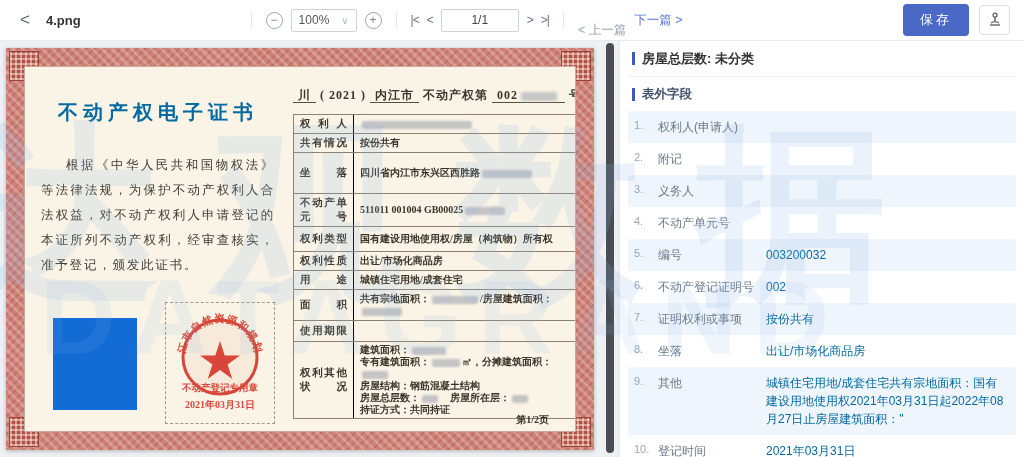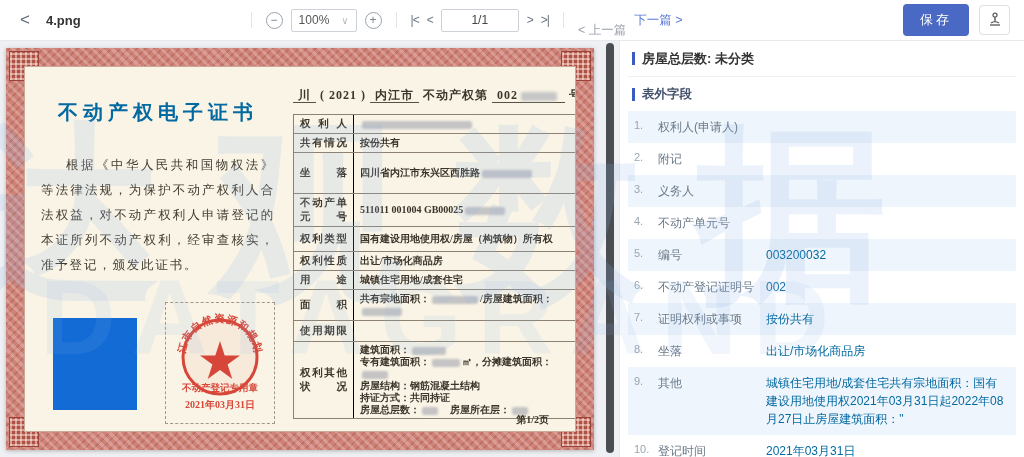--- a/index.html
+++ b/index.html
@@ -267,22 +267,22 @@
                   </div>
                 </div>
                 <div class="trow">
                   <div class="tlabel" style="min-height: 68px;">
                     <span>权利其他状况</span>
                   </div>
                   <div class="tval">
                     <div><span>建筑面积：</span><span class="blur" style="width: 34px;"></span></div>
                     <div><span>专有建筑面积：</span><span class="blur" style="width: 28px;"></span><span>㎡，分摊建筑面积：</span><span class="blur" style="width: 26px;"></span></div>
                     <div><span>房屋结构：钢筋混凝土结构</span></div>
+                    <div><span>房屋总层数：</span><span class="blur" style="width: 16px;"></span><span>　房屋所在层：</span><span class="blur" style="width: 16px;"></span></div>
                     <div><span>持证方式：共同持证</span></div>
-                    <div><span>房屋总层数：</span><span class="blur" style="width: 16px;"></span><span>　房屋所在层：</span><span class="blur" style="width: 16px;"></span></div>
                   </div>
                 </div>
               </div>
           </div>
 
         </div>
         <div class="page-marker">第1/2页</div>
       </div>
     </div>
     <div class="scrollbar"></div>

